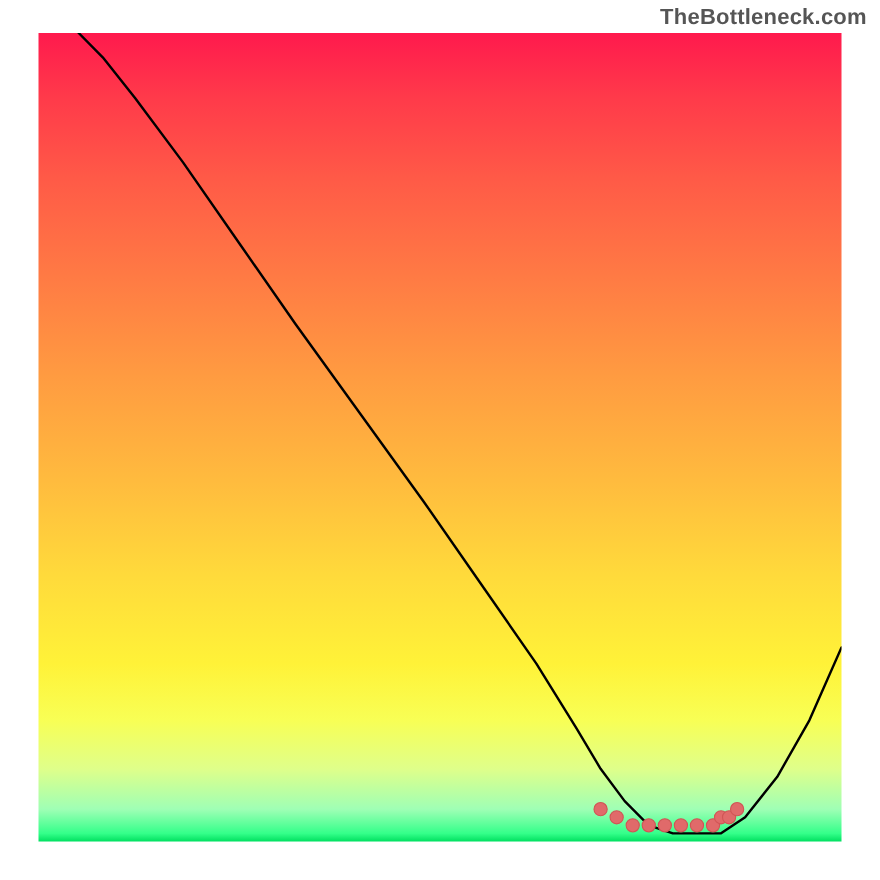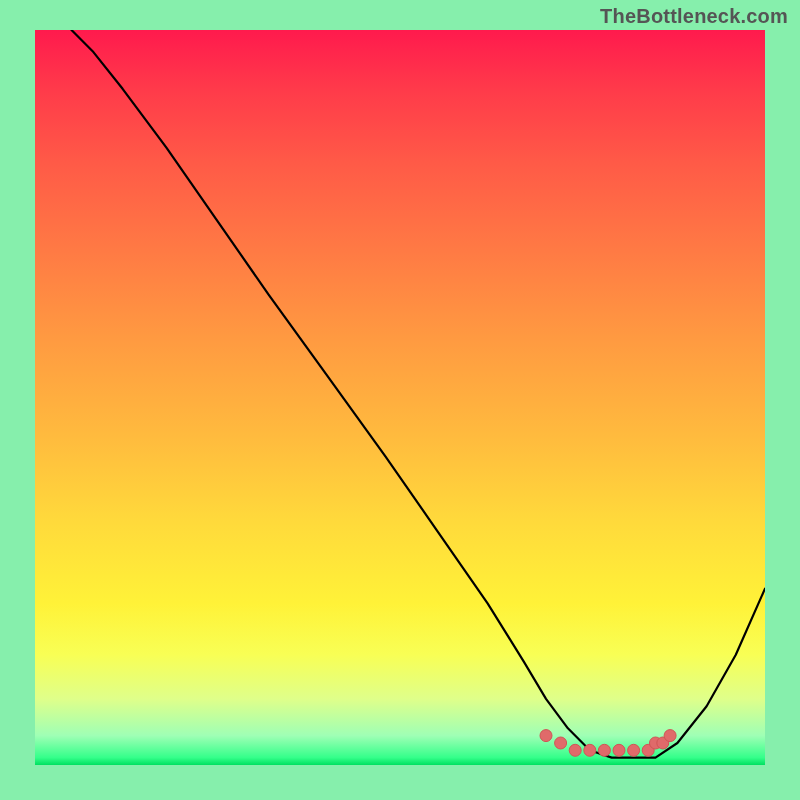--- a/index.html
+++ b/index.html
@@ -8,21 +8,21 @@
     width: 800px;
     height: 800px;
     background: #000;
     font-family: Arial, Helvetica, sans-serif;
     overflow: hidden;
   }
   .container {
     position: relative;
     width: 800px;
     height: 800px;
-    background: #86efac;
+    background: #ffffff;
   }
   .watermark {
     position: absolute;
     top: 5px;
     right: 12px;
     color: #555;
     font-size: 20px;
     font-weight: 600;
     letter-spacing: 0.2px;
     z-index: 50;

